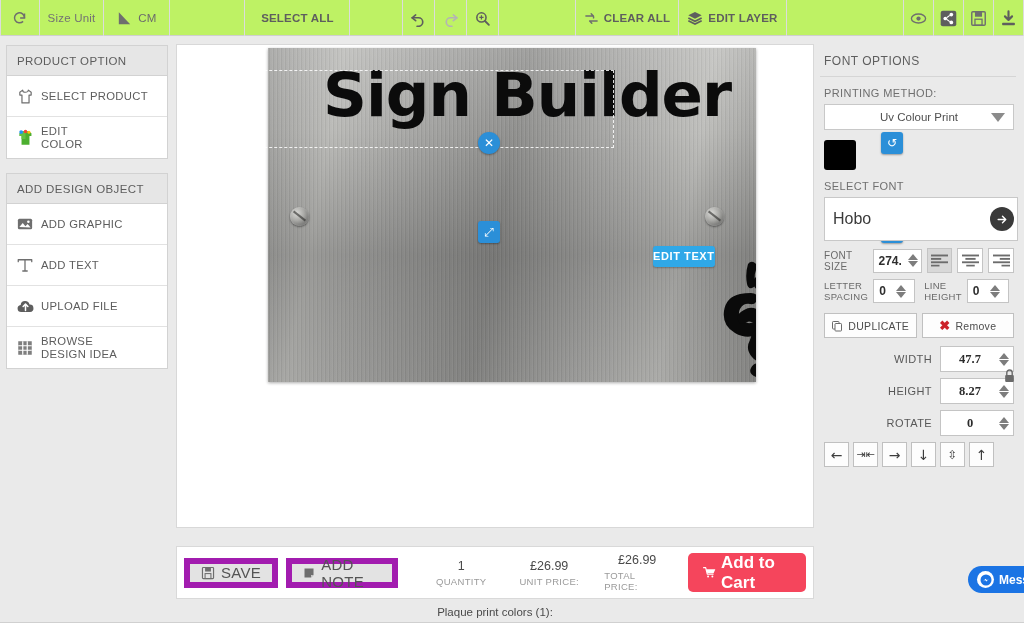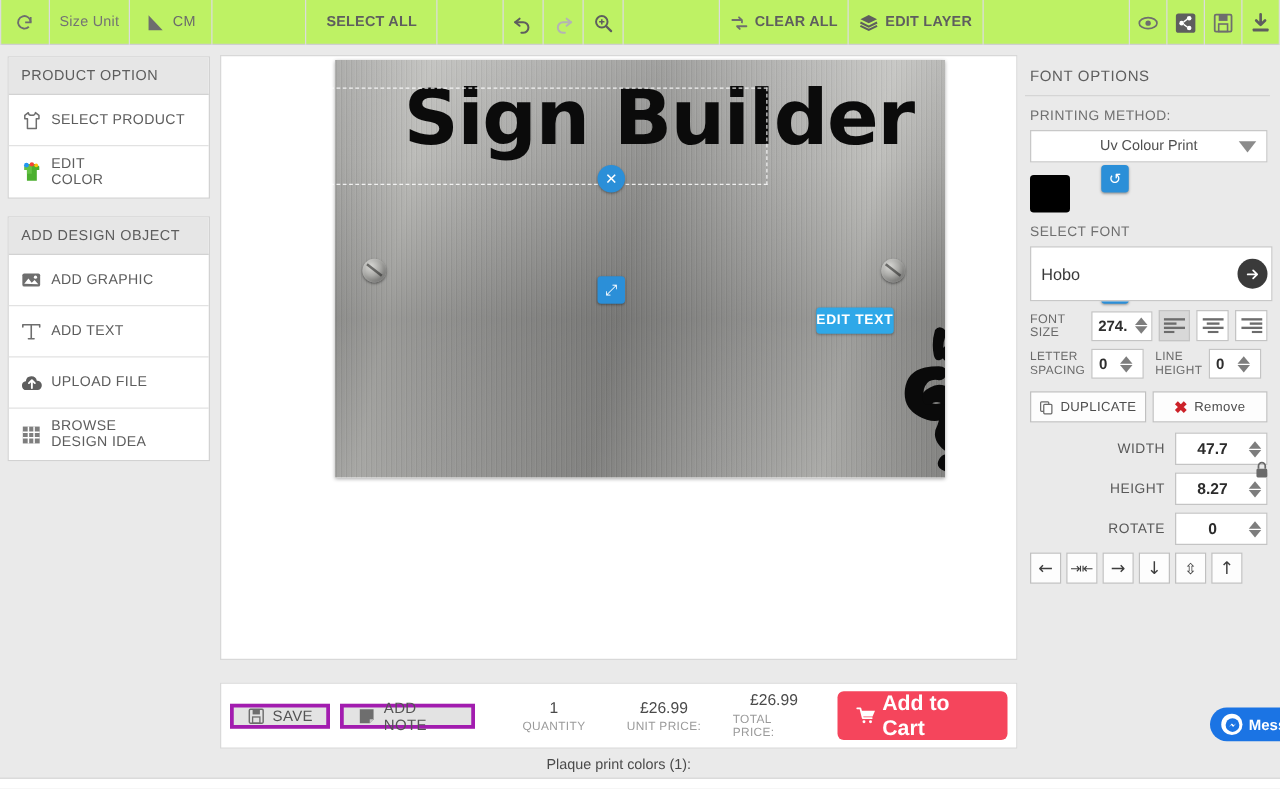--- a/index.html
+++ b/index.html
@@ -114,21 +114,21 @@
   }
   .rp-select .caret {
     position: absolute; right: 8px; top: 8px; width: 0; height: 0;
     border-left: 7px solid transparent; border-right: 7px solid transparent;
     border-top: 9px solid #8b8b8b;
   }
   .swatch { width: 32px; height: 30px; background: #000; margin: 0 0 10px 6px; border-radius: 3px; }
   .rp-input-row { display: flex; align-items: center; margin: 0 4px 7px 6px; gap: 0; }
   .rp-textfield {
     flex: 1; height: 44px; background: #fff; border: 1px solid #c8c8c8;
-    display: flex; align-items: center; padding-left: 8px; color: #3a3a3a; font-size: 13px;
+    display: flex; align-items: center; padding-left: 8px; color: #3a3a3a; font-size: 16px;
   }
   .go-btn {
     width: 24px; height: 24px; border-radius: 50%; background: #3a3a3a; color: #fff;
     display: flex; align-items: center; justify-content: center; font-size: 14px;
     margin-left: -28px; z-index: 2; font-family: "DejaVu Sans", sans-serif;
   }
   .row { display: flex; align-items: center; margin: 0 4px 6px 6px; gap: 5px; }
   .mini-label { color: #6a6a6a; font-size: 9.5px; letter-spacing: .3px; line-height: 11px; }
   .spin {
     display: flex; align-items: center; background: #fff; border: 1px solid #c4c4c4;
@@ -148,40 +148,40 @@
   .align-btn.active { background: #d8d8d8; }
   .btn2 {
     height: 25px; border: 1px solid #c0c0c0; background: #fdfdfd;
     display: flex; align-items: center; justify-content: center; gap: 5px;
     color: #4d4d4d; font-size: 10.5px; letter-spacing: .3px; flex: 1;
   }
   .dims-row { display: flex; align-items: center; justify-content: flex-end; margin: 0 4px 6px 6px; gap: 8px; }
   .dims-label { color: #585858; font-size: 11px; letter-spacing: .4px; }
   .dim-spin {
     width: 74px; height: 26px; background: #fff; border: 1px solid #c4c4c4;
-    display: flex; align-items: center; justify-content: space-between; padding: 0 4px 0 0;
+    display: flex; align-items: center; justify-content: space-between; padding: 0 4px 0 0; font-family: Liberation Serif, serif;
   }
   .dim-spin .val { flex: 1; text-align: center; font-size: 12.5px; color: #2b2b2b; font-weight: 700; }
   .nudge-row { display: flex; gap: 4px; margin: 6px 4px 0 6px; }
   .nudge {
     width: 25px; height: 25px; border: 1px solid #c0c0c0; background: #fdfdfd;
     display: flex; align-items: center; justify-content: center; color: #3d3d3d; font-size: 14px;
     font-family: "DejaVu Sans", sans-serif;
   }
 
   
   .bottom-bar {
     position: absolute; left: 176px; top: 546px; width: 638px; height: 53px;
     background: #fff; border: 1px solid #d9d9d9;
     display: flex; align-items: center; padding: 0 7px;
   }
   .bb-btn {
-    height: 20px; background: #e3e3e3; border: 3px solid #a21caf;
+    height: 30px; background: #e3e3e3; border: 6px solid #a21caf;
     display: flex; align-items: center; gap: 6px; padding: 0 11px;
-    color: #545454; font-size: 12px; letter-spacing: .3px; margin-right: 8px;
+    color: #545454; font-size: 15px; letter-spacing: .3px; margin-right: 8px;
   }
   .bb-stat { display: flex; flex-direction: column; align-items: center; margin-left: 22px; min-width: 66px; }
   .bb-stat .v { color: #4a4a4a; font-size: 12.5px; }
   .bb-stat .k { color: #9a9a9a; font-size: 9.5px; letter-spacing: .3px; margin-top: 3px; }
   .cart-btn {
     margin-left: 18px; background: #f5455c; border-radius: 5px; height: 39px;
     display: flex; align-items: center; gap: 5px; padding: 0 15px;
     color: #fff; font-size: 17px; font-weight: 700;
   }
   .plaque-colors {

